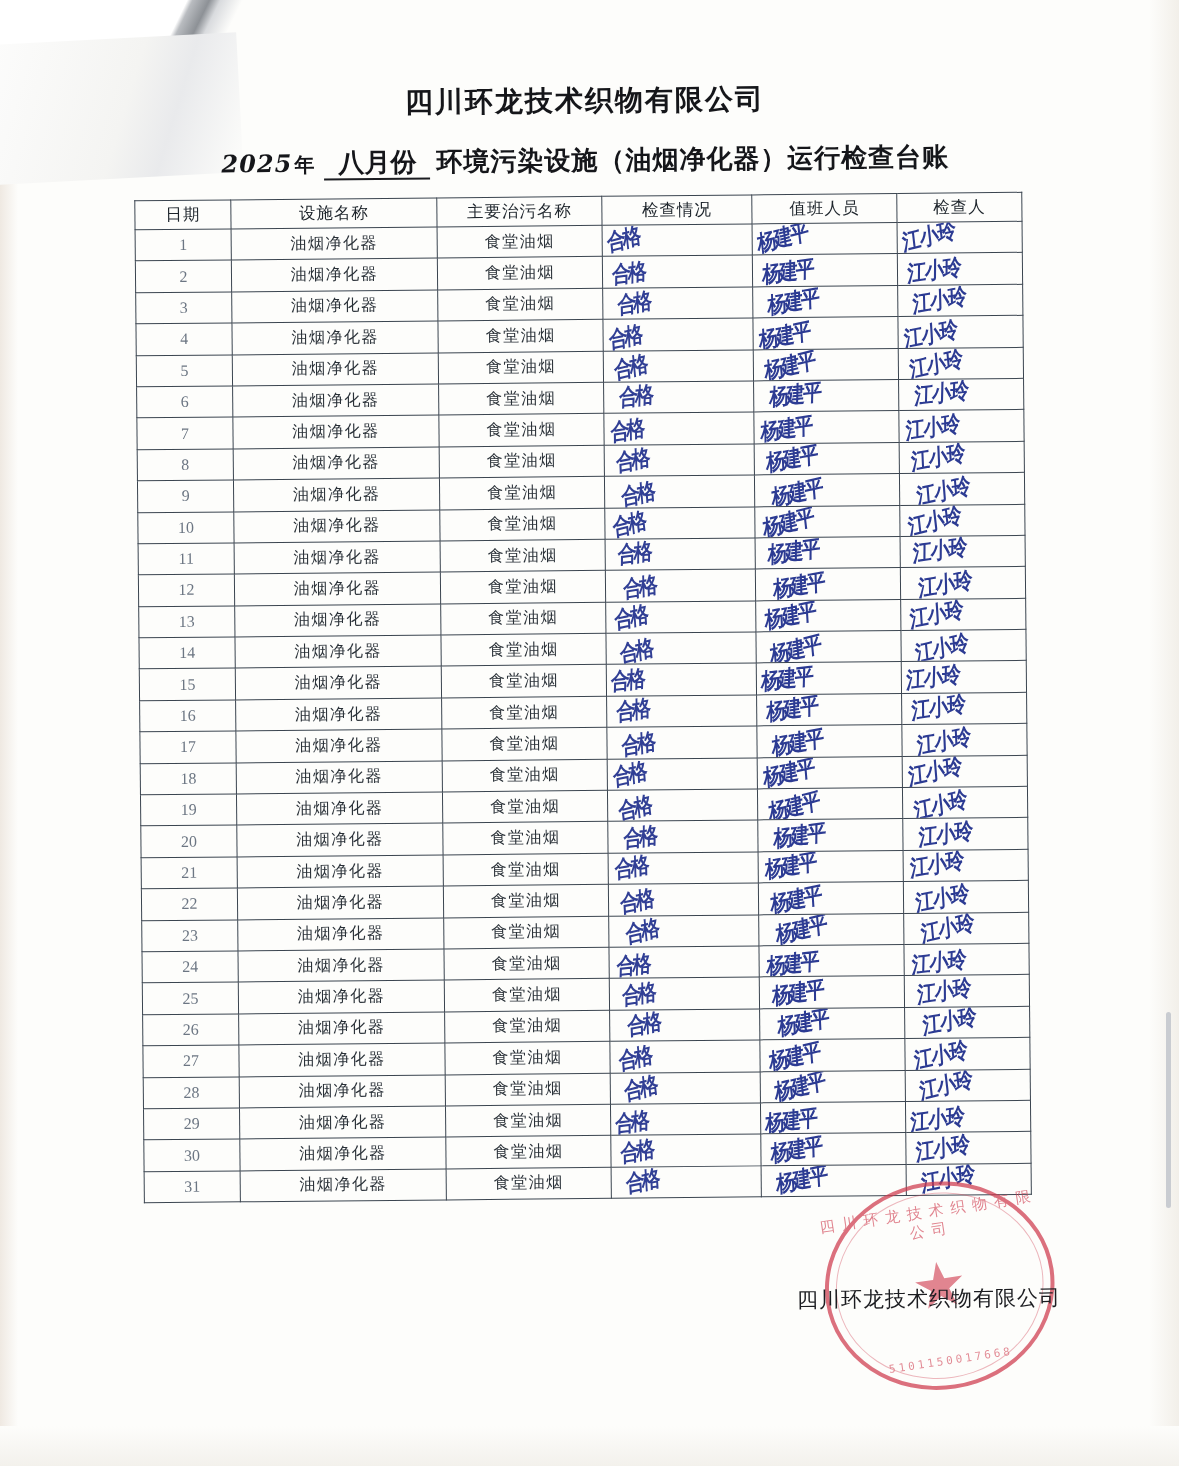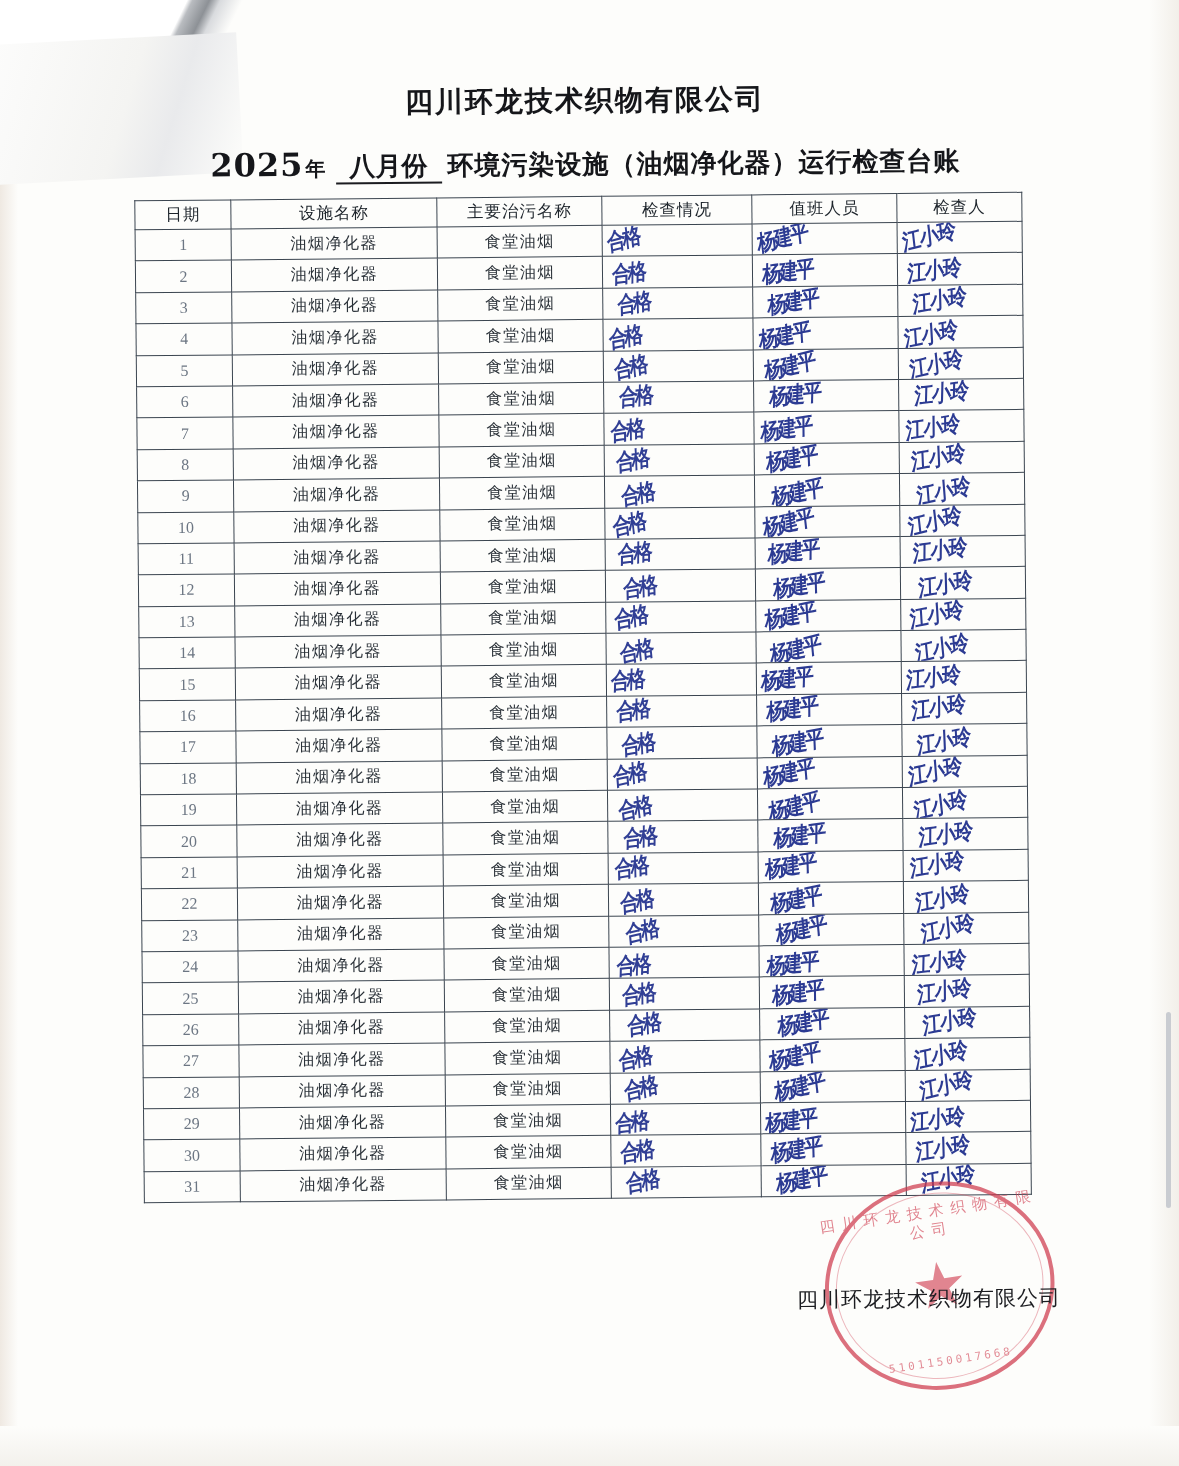--- a/index.html
+++ b/index.html
@@ -90,23 +90,24 @@
     position: absolute;
     left: 0;
     top: 143px;
     width: 1179px;
     text-align: center;
     color: #15161a;
     font-family: "DejaVu Serif", serif;
     white-space: nowrap;
   }
   #doc-title-row .year {
-    font-size: 32px;
+    font-size: 24px;
     font-weight: bold;
     letter-spacing: 1px;
+    font-style: italic;
   }
   #doc-title-row .unit {
     font-size: 20px;
     font-weight: bold;
     margin: 0 4px 0 2px;
   }
   #doc-title-row .month {
     font-size: 26px;
     font-weight: bold;
     border-bottom: 2px solid #1b1c20;

